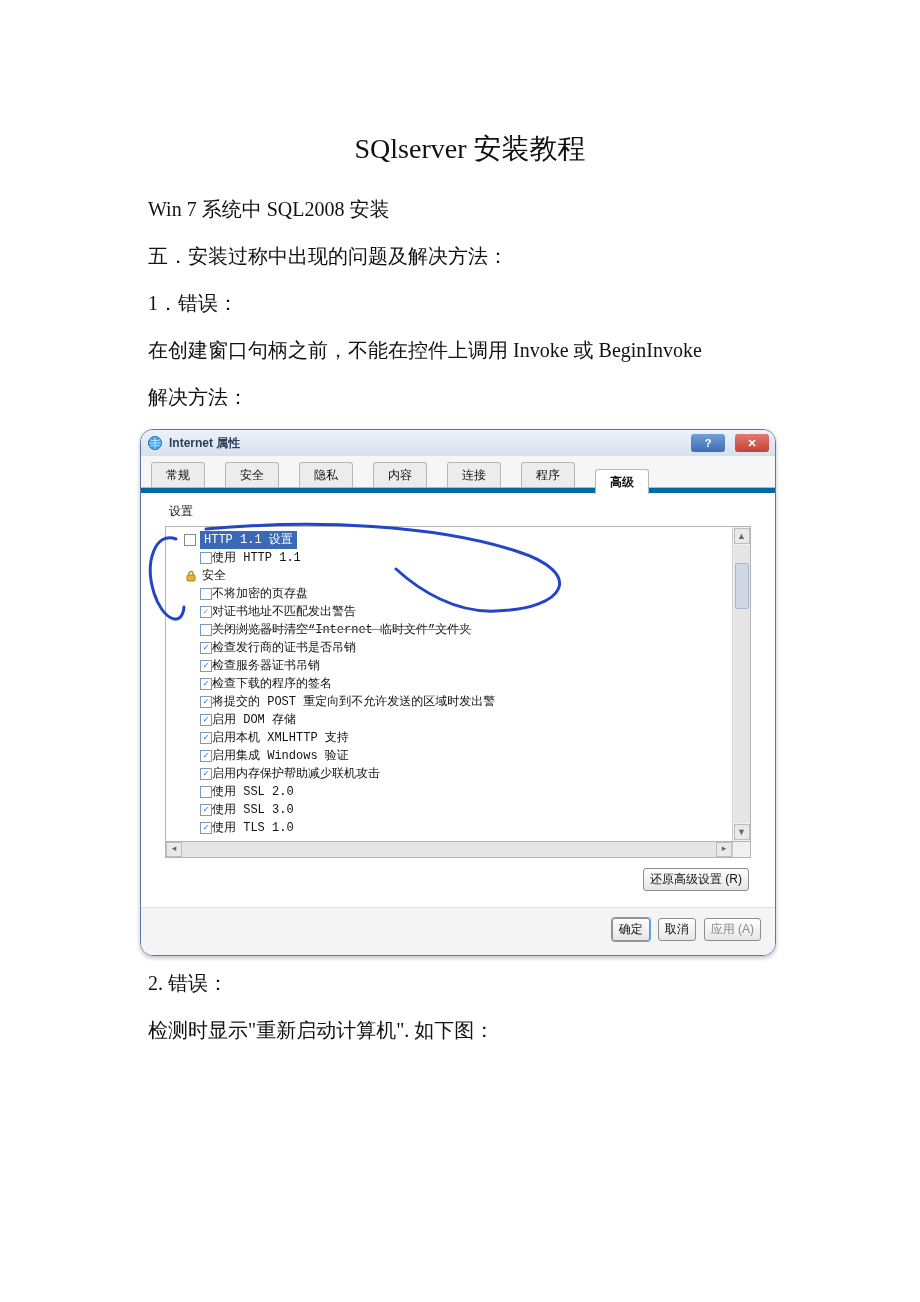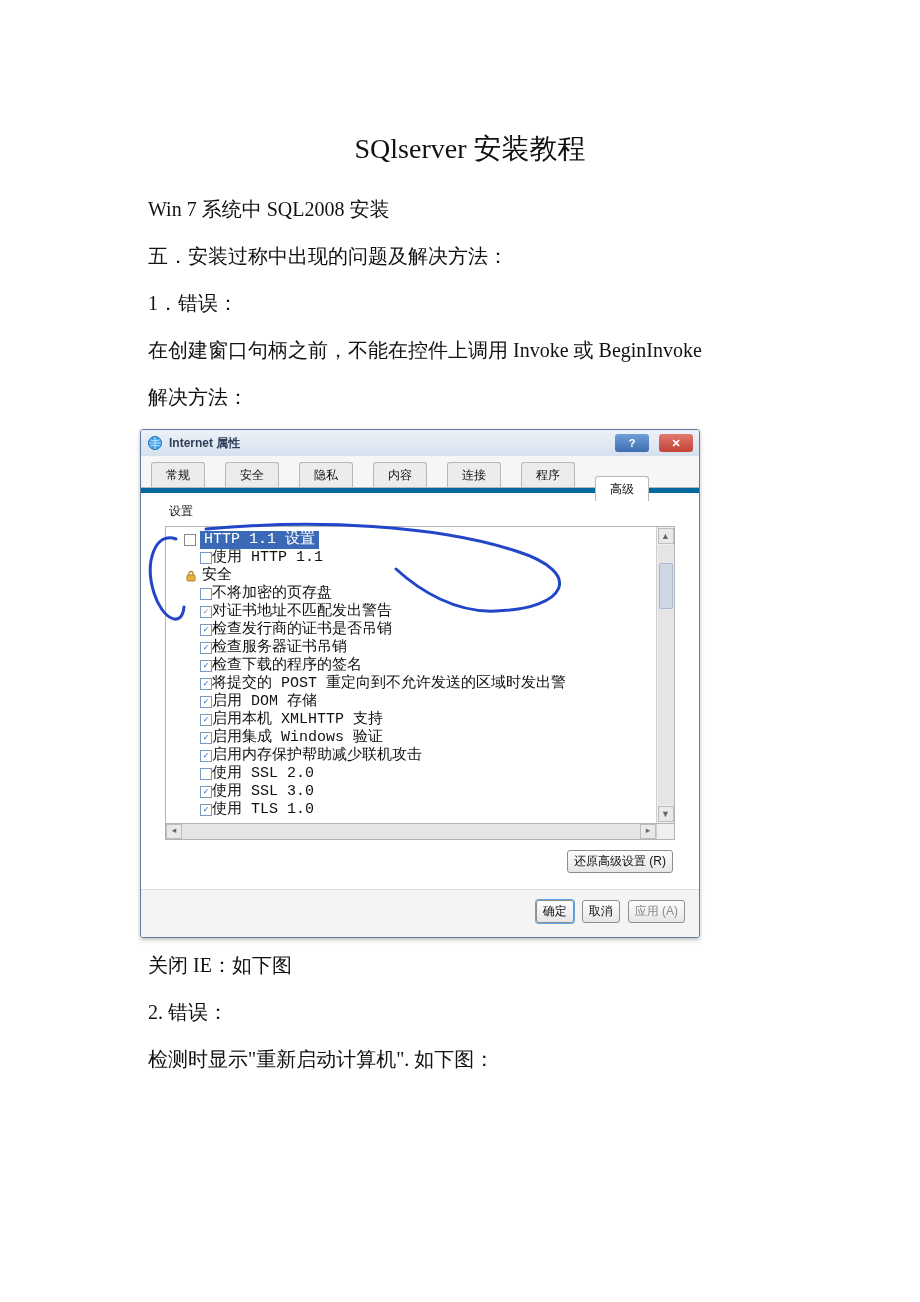--- a/index.html
+++ b/index.html
@@ -6,40 +6,40 @@
           --sel-bg:#3b69b5; --link:#145cc0; --check:#2f70dd; --scroll:#c9c9c9; }
   * { box-sizing:border-box; }
   html,body { margin:0; }
   body { width:920px; min-height:1302px; background:#fff;
          font-family:"Times New Roman","SimSun","Songti SC",serif; font-size:20px; color:var(--ink); }
   .page { padding:130px 120px 0 140px; }
   h1.title { margin:0 0 26px; text-align:center; font-size:28px; font-weight:400; font-family:"Times New Roman","SimSun",serif; }
   .body p { margin:0 8px 16px; line-height:1.55; }
 
   
-  .dialog { width:560px; margin:10px 0 12px; font-family:Tahoma,"Microsoft YaHei",Arial,sans-serif; font-size:12px;
-            border:1px solid #5d7aa2; border-radius:3px; overflow:hidden; box-shadow:0 2px 4px rgba(0,0,0,.25); }
+  .dialog { width:636px; margin:10px 0 12px; font-family:Tahoma,"Microsoft YaHei",Arial,sans-serif; font-size:12px;
+            border:1px solid #5d7aa2; border-radius:13px; overflow:hidden; box-shadow:0 2px 4px rgba(0,0,0,.25); }
   .titlebar { display:flex; align-items:center; gap:6px; padding:4px 6px;
               background:linear-gradient(#edf2f8,#d6e0ee); }
   .tb-icon { width:16px; height:16px; display:inline-block; }
   .tb-icon svg { display:block; }
   .tb-title { font-weight:700; color:#253; color:#2c3e59; }
   .tb-spacer { flex:1; }
   .tb-btn { width:34px; height:18px; border-radius:3px; display:flex; align-items:center; justify-content:center;
             font-size:11px; font-weight:700; margin-left:4px; color:#fff; }
   .tb-help { background:linear-gradient(#6fa0d8,#3e6db0); }
   .tb-close { background:linear-gradient(#e27a6f,#c24135); }
   .tabstrip { display:flex; padding:6px 10px 0; background:#f6f6f6; border-bottom:1px solid var(--tab-edge); }
   .tab { padding:4px 14px 3px; margin-right:20px; border:1px solid var(--tab-edge); border-bottom:none;
          border-radius:3px 3px 0 0; background:#ececec; }
-  .tab.active { background:#fff; position:relative; top:14px; }
+  .tab.active { background:#fff; position:relative; top:7px;font-weight:bold; }
   .panel { background:#fff; padding:10px 14px 6px; border-top:5px solid #0369a1; }
   .settings-label { margin:0 0 6px 14px; }
   .listwrap { display:flex; margin:0 10px; border:1px solid #b4b4b4; background:#fff; }
-  .tree { flex:1; padding:4px 0 4px 18px; font-family:"SimSun","Courier New",monospace; font-size:15px; line-height:18px;
+  .tree { flex:1; padding:4px 0 4px 18px; font-family:"SimSun","Courier New",monospace; font-size:12px; line-height:18px;
           position:relative; }
   .tree .grp { display:flex; align-items:center; gap:4px; padding-left:0; }
   .tree .row { display:flex; align-items:center; padding-left:16px; }
   .chk { width:12px; height:12px; border:1px solid #7a99c2; background:#fff; display:inline-flex;
          align-items:center; justify-content:center; font-size:9px; color:#1b5fb4; }
   .chk.on::after { content:"✓"; font-weight:700; }
   .chk.semi::after { content:"✓"; color:#888; }
   .ico-http { width:12px; height:12px; border:1px solid #888; background:#fff; display:inline-block; }
   .ico-lock { display:inline-block; width:14px; height:12px; }
   .ico-lock svg { display:block; }
@@ -126,20 +126,24 @@
               <span>安全</span>
             </div>
             <div class="row">
               <span class="chk"></span>
               <span>不将加密的页存盘</span>
             </div>
             <div class="row">
               <span class="chk semi"></span>
               <span>对证书地址不匹配发出警告</span>
             </div>
+            <div class="row wm">
+              <span class="chk"></span>
+              <span>关闭浏览器时清空“Internet 临时文件”文件夹</span>
+            </div>
             <div class="row">
               <span class="chk on"></span>
               <span>检查发行商的证书是否吊销</span>
             </div>
             <div class="row">
               <span class="chk on"></span>
               <span>检查服务器证书吊销</span>
             </div>
             <div class="row">
               <span class="chk on"></span>
@@ -199,17 +203,16 @@
         </div>
       </div>
 
       <div class="dialog-actions">
         <span class="btn primary">确定</span>
         <span class="btn">取消</span>
         <span class="btn disabled">应用 (A)</span>
       </div>
     </div>
 
-    <p>关闭 IE：如下图</p>
     <p>2. 错误：</p>
     <p>检测时显示"重新启动计算机". 如下图：</p>
   </div>
 </div>
 
 </body></html>

